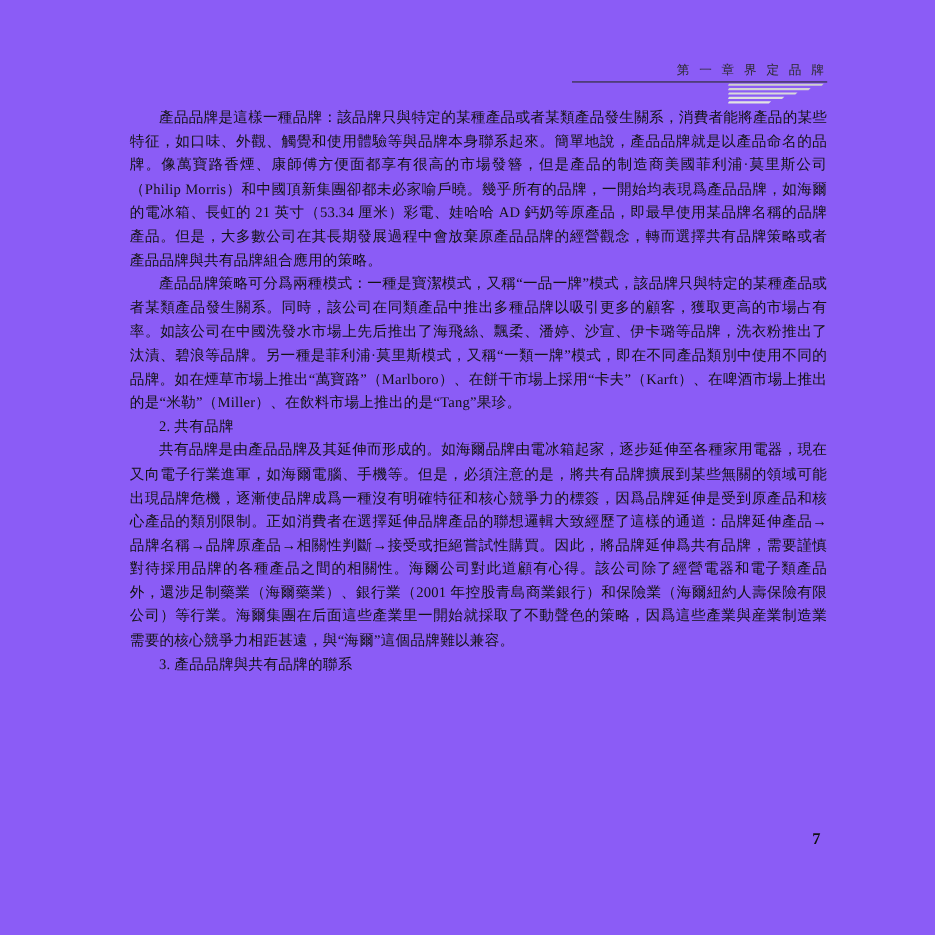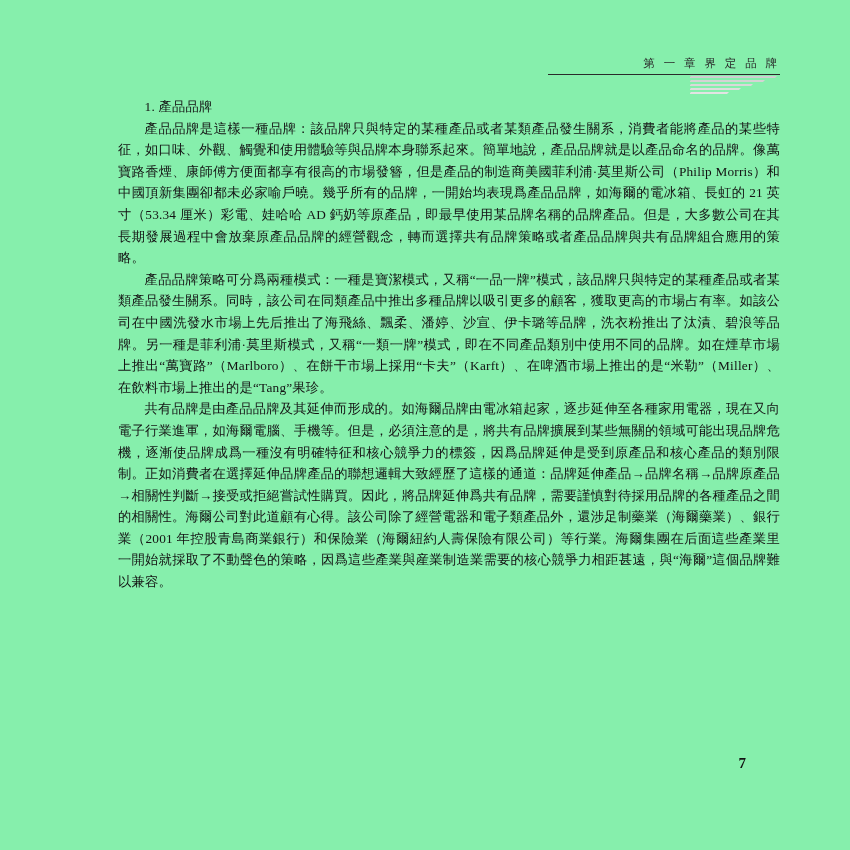--- a/index.html
+++ b/index.html
@@ -11,23 +11,23 @@
     width: 850px;
     height: 850px;
     overflow: hidden;
     font-family: "Liberation Serif", "DejaVu Serif", serif;
     color: #1a1a1a;
   }
   .page {
     position: relative;
     width: 850px;
     height: 850px;
-    background: #86efac;
+    background: #8b5cf6;
     box-sizing: border-box;
-    padding: 56px 70px 40px 118px;
+    padding: 56px 98px 40px 118px;
   }
   
   .header {
     position: relative;
     height: 34px;
     margin-bottom: 6px;
   }
   .header-title {
     position: absolute;
     right: 0;
@@ -104,20 +104,21 @@
     <div class="header-deco">
       <i></i>
         <i></i>
         <i></i>
         <i></i>
         <i></i>
     </div>
   </div>
 
   <div class="content">
-    <p class="heading">1. 產品品牌</p>
     <p>產品品牌是這樣一種品牌：該品牌只與特定的某種產品或者某類產品發生關系，消費者能將產品的某些特征，如口味、外觀、觸覺和使用體驗等與品牌本身聯系起來。簡單地說，產品品牌就是以產品命名的品牌。像萬寶路香煙、康師傅方便面都享有很高的市場發簪，但是產品的制造商美國菲利浦·莫里斯公司（Philip Morris）和中國頂新集團卻都未必家喻戶曉。幾乎所有的品牌，一開始均表現爲產品品牌，如海爾的電冰箱、長虹的 21 英寸（53.34 厘米）彩電、娃哈哈 AD 鈣奶等原產品，即最早使用某品牌名稱的品牌產品。但是，大多數公司在其長期發展過程中會放棄原產品品牌的經營觀念，轉而選擇共有品牌策略或者產品品牌與共有品牌組合應用的策略。</p>
     <p>產品品牌策略可分爲兩種模式：一種是寶潔模式，又稱“一品一牌”模式，該品牌只與特定的某種產品或者某類產品發生關系。同時，該公司在同類產品中推出多種品牌以吸引更多的顧客，獲取更高的市場占有率。如該公司在中國洗發水市場上先后推出了海飛絲、飄柔、潘婷、沙宣、伊卡璐等品牌，洗衣粉推出了汰漬、碧浪等品牌。另一種是菲利浦·莫里斯模式，又稱“一類一牌”模式，即在不同產品類別中使用不同的品牌。如在煙草市場上推出“萬寶路”（Marlboro）、在餅干市場上採用“卡夫”（Karft）、在啤酒市場上推出的是“米勒”（Miller）、在飲料市場上推出的是“Tang”果珍。</p>
+    <p class="heading">2. 共有品牌</p>
     <p>共有品牌是由產品品牌及其延伸而形成的。如海爾品牌由電冰箱起家，逐步延伸至各種家用電器，現在又向電子行業進軍，如海爾電腦、手機等。但是，必須注意的是，將共有品牌擴展到某些無關的領域可能出現品牌危機，逐漸使品牌成爲一種沒有明確特征和核心競爭力的標簽，因爲品牌延伸是受到原產品和核心產品的類別限制。正如消費者在選擇延伸品牌產品的聯想邏輯大致經歷了這樣的通道：品牌延伸產品→品牌名稱→品牌原產品→相關性判斷→接受或拒絕嘗試性購買。因此，將品牌延伸爲共有品牌，需要謹慎對待採用品牌的各種產品之間的相關性。海爾公司對此道顧有心得。該公司除了經營電器和電子類產品外，還涉足制藥業（海爾藥業）、銀行業（2001 年控股青島商業銀行）和保險業（海爾紐約人壽保險有限公司）等行業。海爾集團在后面這些產業里一開始就採取了不動聲色的策略，因爲這些產業與産業制造業需要的核心競爭力相距甚遠，與“海爾”這個品牌難以兼容。</p>
+    <p class="heading">3. 產品品牌與共有品牌的聯系</p>
   </div>
 
   <div class="page-number">7</div>
 </div>
 
 </body></html>

